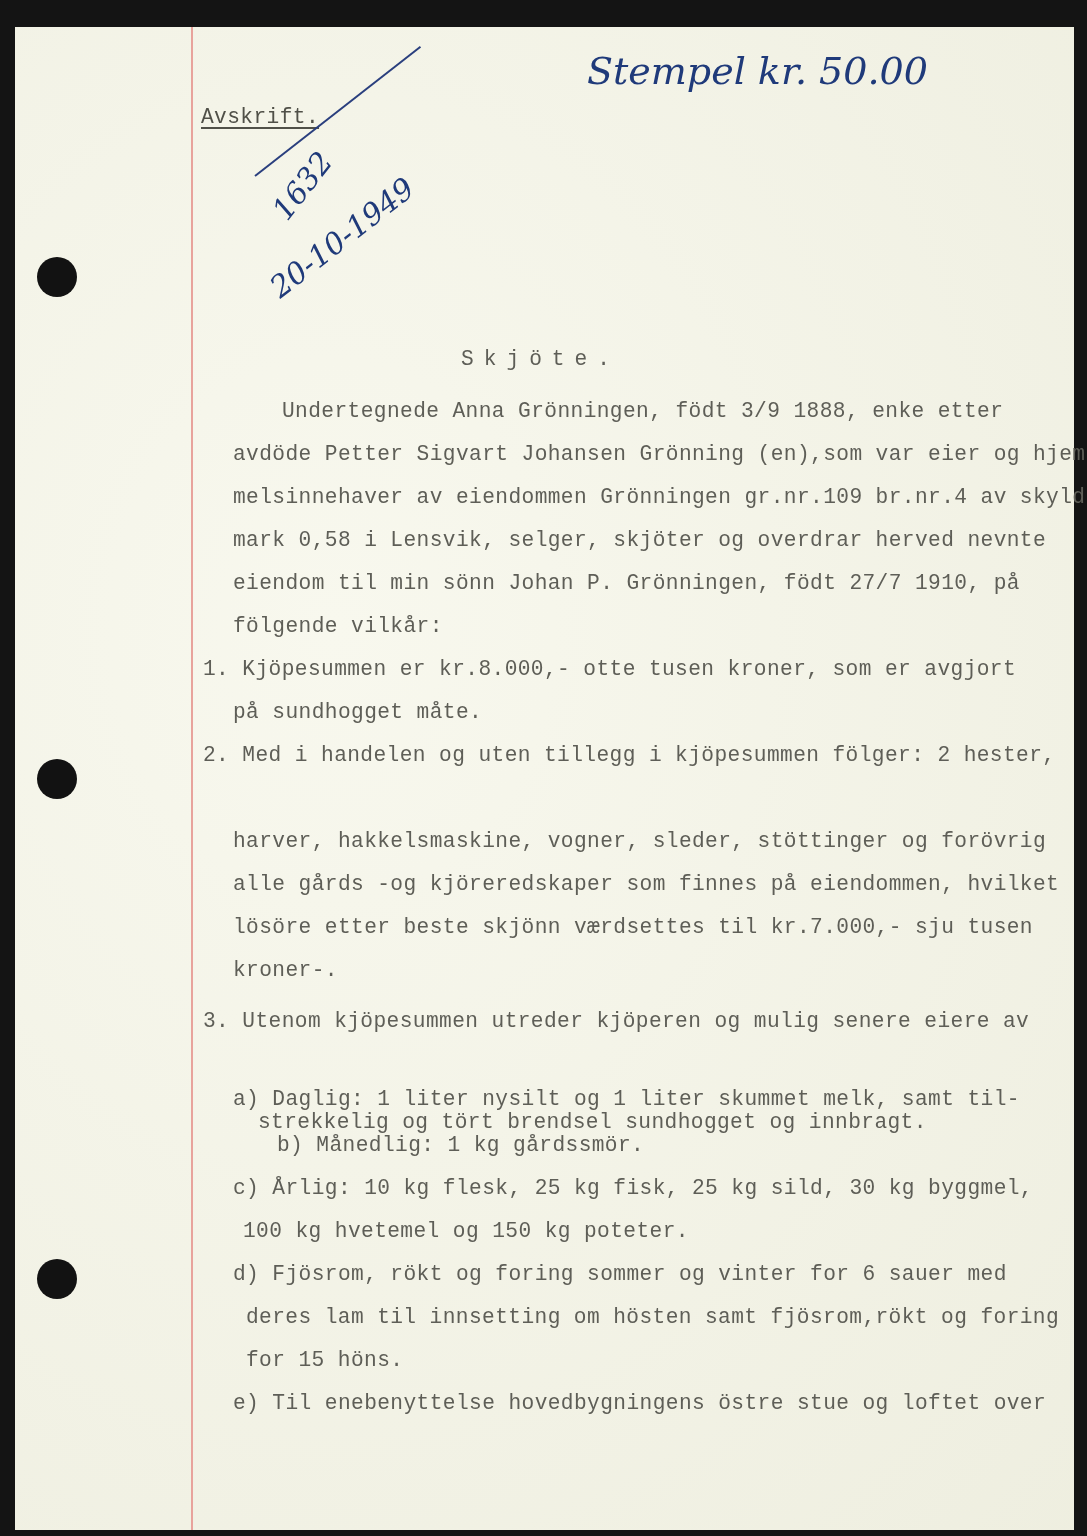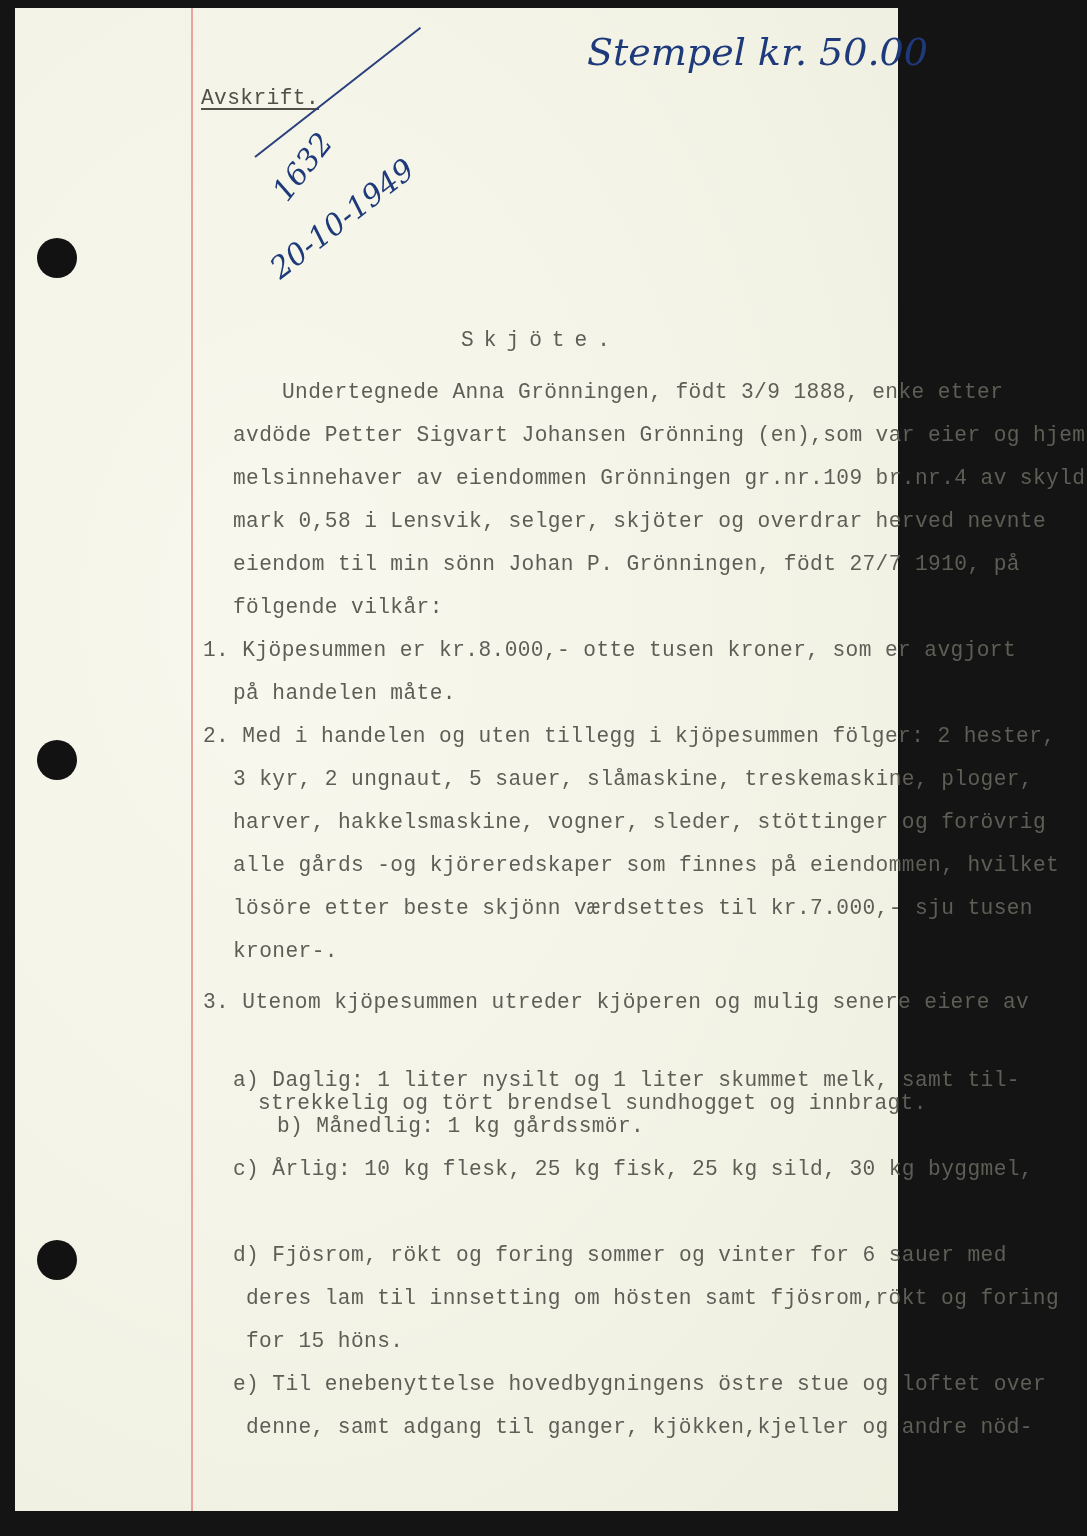--- a/index.html
+++ b/index.html
@@ -1,21 +1,21 @@
 <!DOCTYPE html>
 <html><head>
 <meta charset="utf-8">
 <style>
   html, body { margin: 0; padding: 0; }
   body {
     width: 1087px; height: 1536px; position: relative; overflow: hidden;
     background: #141414;
   }
   .page {
-    position: absolute; left: 15px; top: 8px; width: 883px; height: 1503px;
+    position: absolute; left: 15px; top: 27px; width: 1059px; height: 1503px;
     background: #f1f1e4;
     background-image: radial-gradient(ellipse at 30% 40%, rgba(255,255,248,0.5), rgba(232,232,214,0.3));
   }
   .margin-line {
     position: absolute; left: 176px; top: 0; width: 2px; height: 100%;
     background: #e8a39c;
   }
   .hole {
     position: absolute; width: 40px; height: 40px; border-radius: 50%;
     background: #121212;
@@ -56,30 +56,29 @@
 
   <div class="tw title" style="left:446px; top:320px;">Skjöte.</div>
 
   <div class="tw" style="left:267px; top:372px;">Undertegnede Anna Grönningen, födt 3/9 1888, enke etter</div>
   <div class="tw" style="left:218px; top:415px;">avdöde Petter Sigvart Johansen Grönning (en),som var eier og hjem-</div>
   <div class="tw" style="left:218px; top:458px;">melsinnehaver av eiendommen Grönningen gr.nr.109 br.nr.4 av skyld</div>
   <div class="tw" style="left:218px; top:501px;">mark 0,58 i Lensvik, selger, skjöter og overdrar herved nevnte</div>
   <div class="tw" style="left:218px; top:544px;">eiendom til min sönn Johan P. Grönningen, födt 27/7 1910, på</div>
   <div class="tw" style="left:218px; top:587px;">fölgende vilkår:</div>
   <div class="tw" style="left:188px; top:630px;">1. Kjöpesummen er kr.8.000,- otte tusen kroner, som er avgjort</div>
-  <div class="tw" style="left:218px; top:673px;">på handelen måte.</div>
+  <div class="tw" style="left:218px; top:673px;">på sundhogget måte.</div>
   <div class="tw" style="left:188px; top:716px;">2. Med i handelen og uten tillegg i kjöpesummen fölger: 2 hester,</div>
-  <div class="tw" style="left:218px; top:759px;">3 kyr, 2 ungnaut, 5 sauer, slåmaskine, treskemaskine, ploger,</div>
   <div class="tw" style="left:218px; top:845px;">alle gårds -og kjöreredskaper som finnes på eiendommen, hvilket</div>
   <div class="tw" style="left:218px; top:802px;">harver, hakkelsmaskine, vogner, sleder, stöttinger og forövrig</div>
   <div class="tw" style="left:218px; top:888px;">lösöre etter beste skjönn værdsettes til kr.7.000,- sju tusen</div>
   <div class="tw" style="left:218px; top:931px;">kroner-.</div>
   <div class="tw" style="left:188px; top:974px;margin-top:8px;">3. Utenom kjöpesummen utreder kjöperen og mulig senere eiere av</div>
   <div class="tw" style="left:218px; top:1060px;">a) Daglig: 1 liter nysilt og 1 liter skummet melk, samt til-</div>
   <div class="tw" style="left:243px; top:1083px;">strekkelig og tört brendsel sundhogget og innbragt.</div>
   <div class="tw" style="left:218px; top:1106px;margin-left:44px;">b) Månedlig: 1 kg gårdssmör.</div>
   <div class="tw" style="left:218px; top:1149px;">c) Årlig: 10 kg flesk, 25 kg fisk, 25 kg sild, 30 kg byggmel,</div>
+  <div class="tw" style="left:228px; top:1192px;">100 kg hvetemel og 150 kg poteter.</div>
   <div class="tw" style="left:218px; top:1235px;">d) Fjösrom, rökt og foring sommer og vinter for 6 sauer med</div>
   <div class="tw" style="left:231px; top:1278px;">deres lam til innsetting om hösten samt fjösrom,rökt og foring</div>
   <div class="tw" style="left:231px; top:1321px;">for 15 höns.</div>
   <div class="tw" style="left:218px; top:1364px;">e) Til enebenyttelse hovedbygningens östre stue og loftet over</div>
-  <div class="tw" style="left:231px; top:1407px;">denne, samt adgang til ganger, kjökken,kjeller og andre nöd-</div>
 </div>
 
 </body></html>

